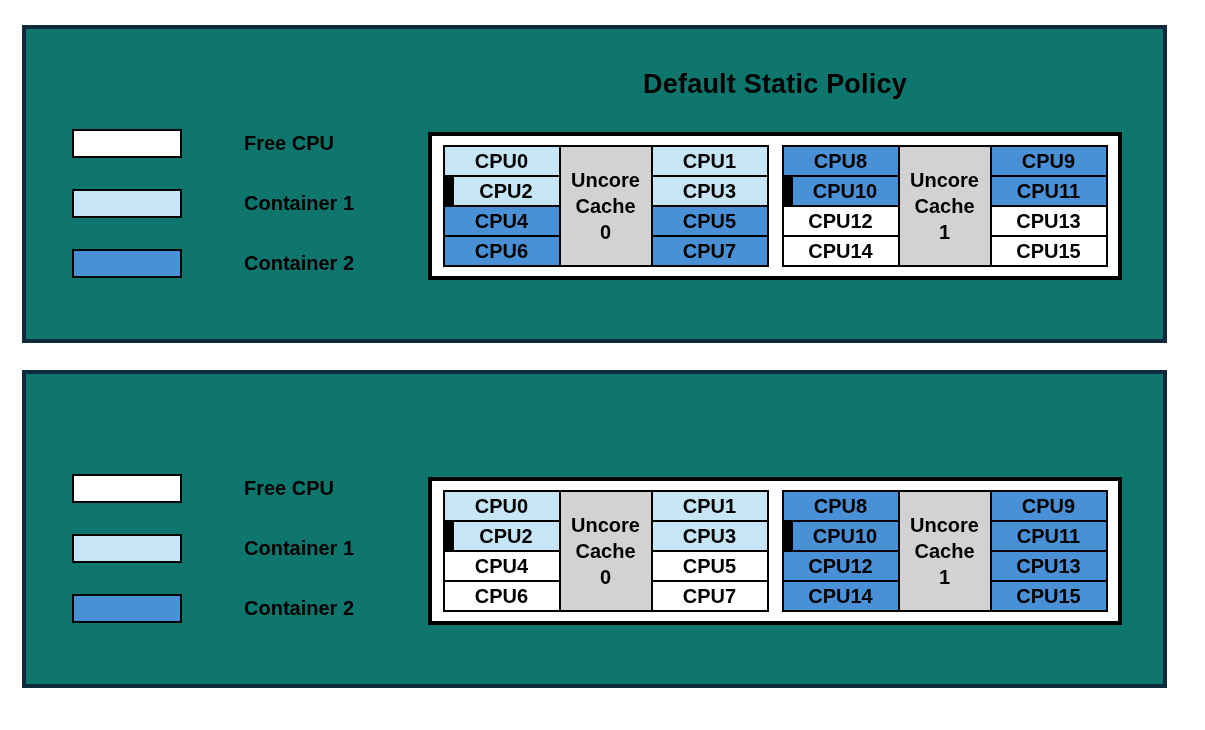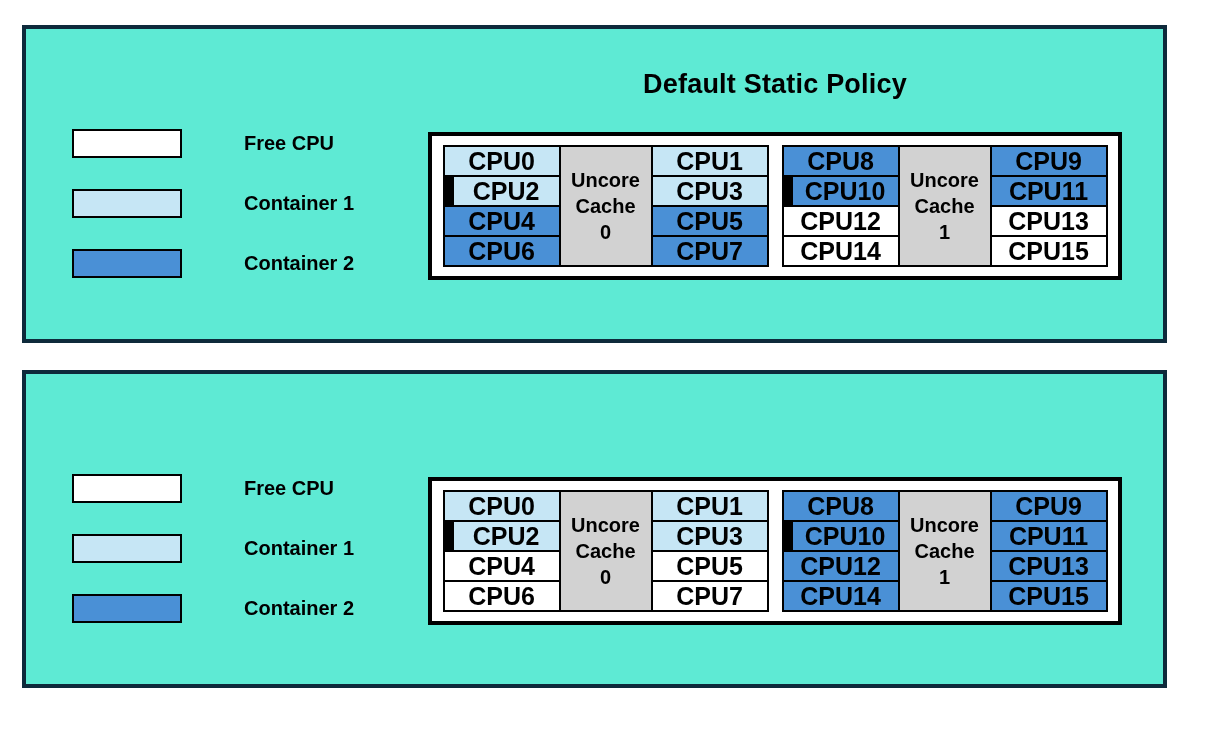--- a/index.html
+++ b/index.html
@@ -9,21 +9,21 @@
     position:relative;
     font-family:"Liberation Sans", sans-serif;
     color:#000;
     overflow:hidden;
   }
   .panel {
     position:absolute;
     left:22px;
     width:1145px; height:318px;
     border:4px solid #0e2a3b;
-    background:#5eead4;
+    background:#0f766e;
   }
   .panel-top { top:25px; }
   .panel-bottom { top:370px; }
 
   .panel-title {
     position:absolute;
     left:402px; top:40px; width:694px;
     text-align:center;
     font-size:27px; font-weight:bold;
     letter-spacing:0.2px;
@@ -79,21 +79,21 @@
   .cluster > :nth-child(6){ grid-area:1 / 3; }
   .cluster > :nth-child(7){ grid-area:2 / 3; }
   .cluster > :nth-child(8){ grid-area:3 / 3; }
   .cluster > :nth-child(9){ grid-area:4 / 3; }
 
   .cell {
     background:#fff;
     display:flex;
     align-items:center;
     justify-content:center;
-    font-size:25px; font-weight:bold;
+    font-size:20px; font-weight:bold;
     line-height:1;
   }
   .cache-cell {
     flex-direction:column;
     justify-content:center;
     text-align:center;
     font-size:20px;
     line-height:1.3;
   }
 </style>

